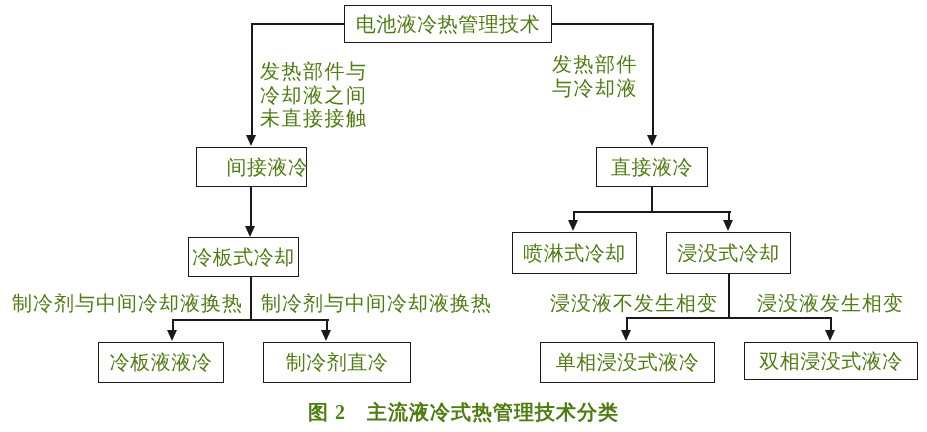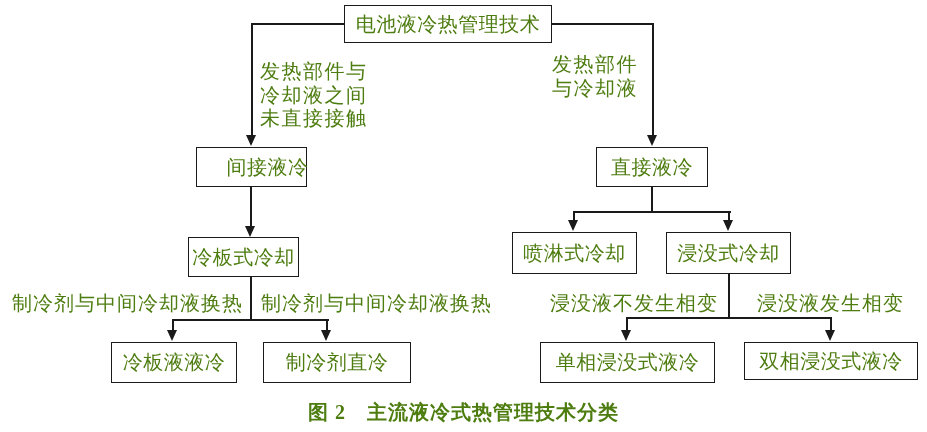--- a/index.html
+++ b/index.html
@@ -72,21 +72,21 @@
   <div class="box" style="left:196px;top:147px;width:111px;height:40px;padding-left:32px;">间接液冷</div>
 
   <div class="box" style="left:596px;top:147px;width:112px;height:40px;">直接液冷</div>
 
   <div class="box" style="left:188px;top:237px;width:111px;height:40px;">冷板式冷却</div>
 
   <div class="box" style="left:512px;top:232px;width:125px;height:42px;">喷淋式冷却</div>
 
   <div class="box" style="left:666px;top:232px;width:125px;height:42px;">浸没式冷却</div>
 
-  <div class="box" style="left:111px;top:342px;width:126px;height:41px;">冷板液液冷</div>
+  <div class="box" style="left:98px;top:342px;width:126px;height:41px;">冷板液液冷</div>
 
   <div class="box" style="left:263px;top:342px;width:148px;height:41px;">制冷剂直冷</div>
 
   <div class="box" style="left:540px;top:342px;width:175px;height:41px;">单相浸没式液冷</div>
 
   <div class="box" style="left:744px;top:342px;width:174px;height:38px;">双相浸没式液冷</div>
 
   <div class="cond" style="left:260px;top:60px;">
     <div>发热部件与</div>
     <div>冷却液之间</div>

